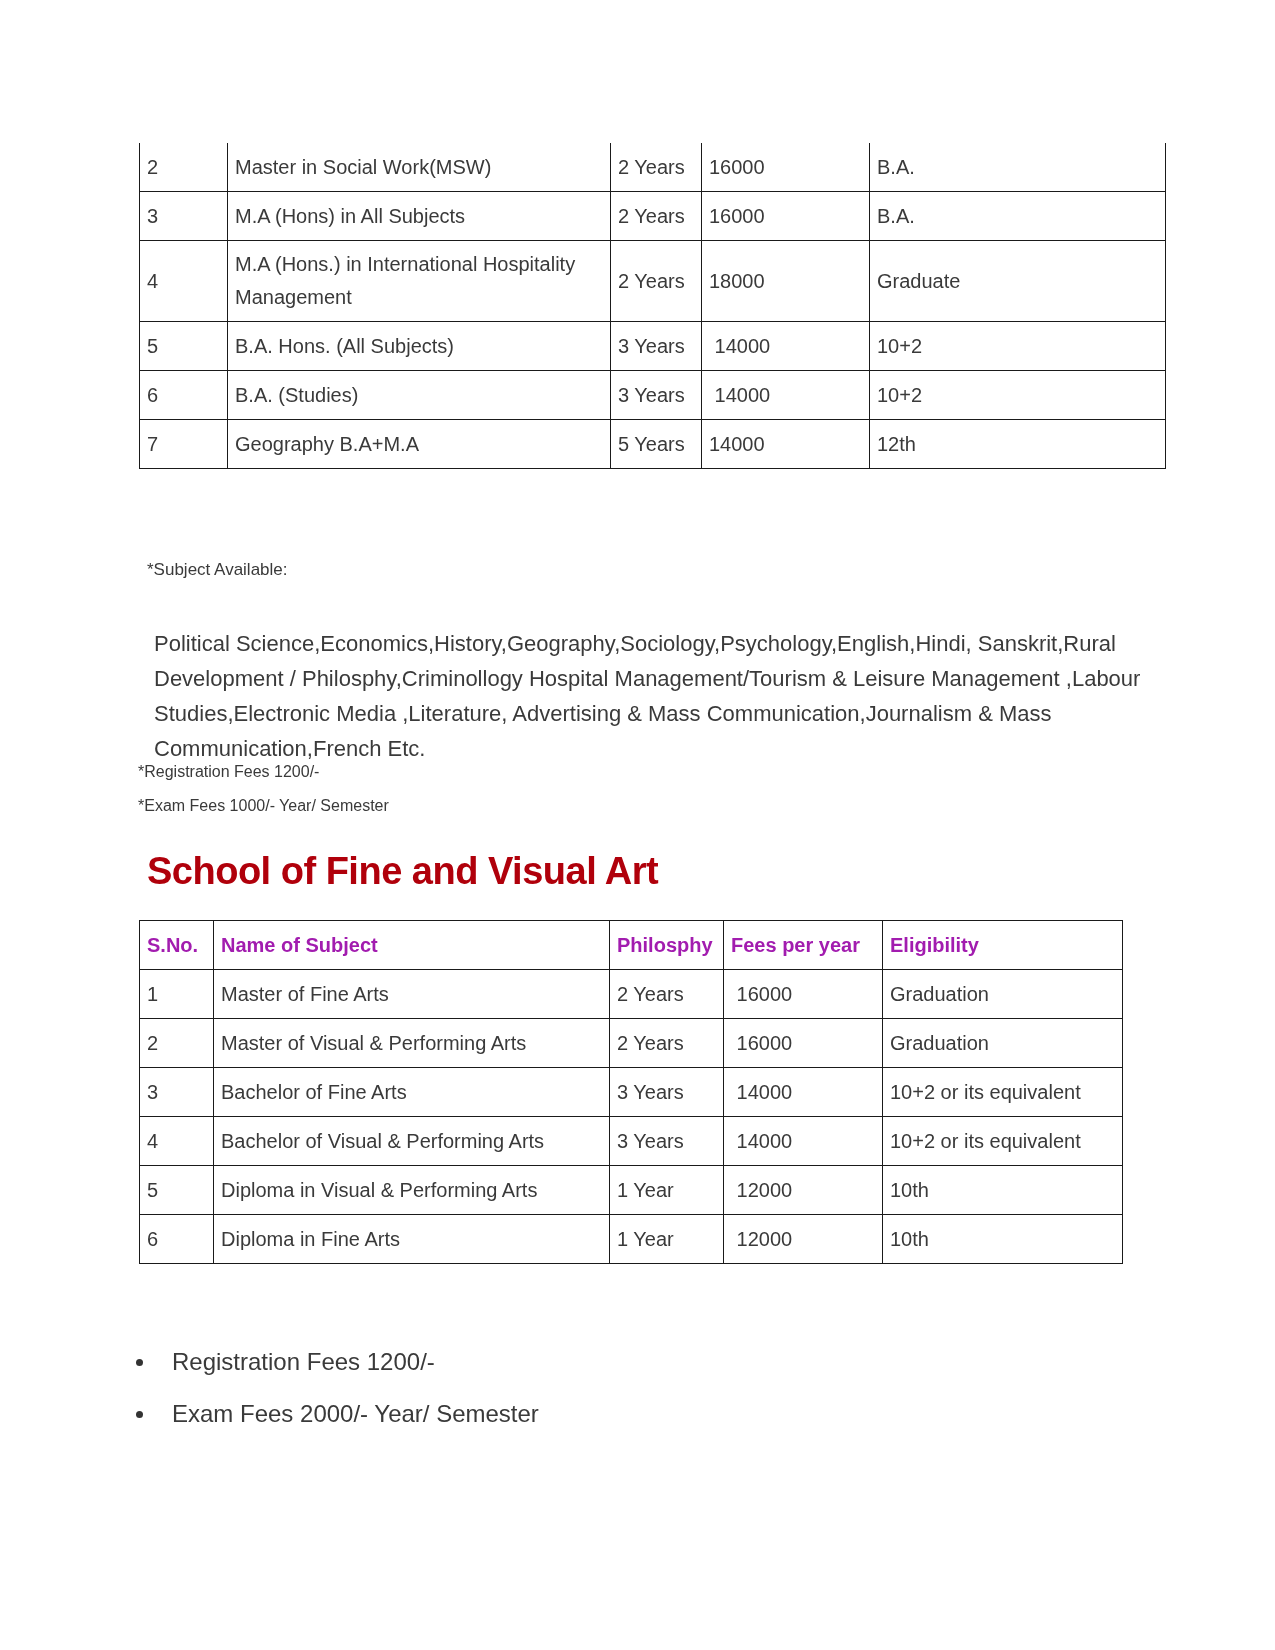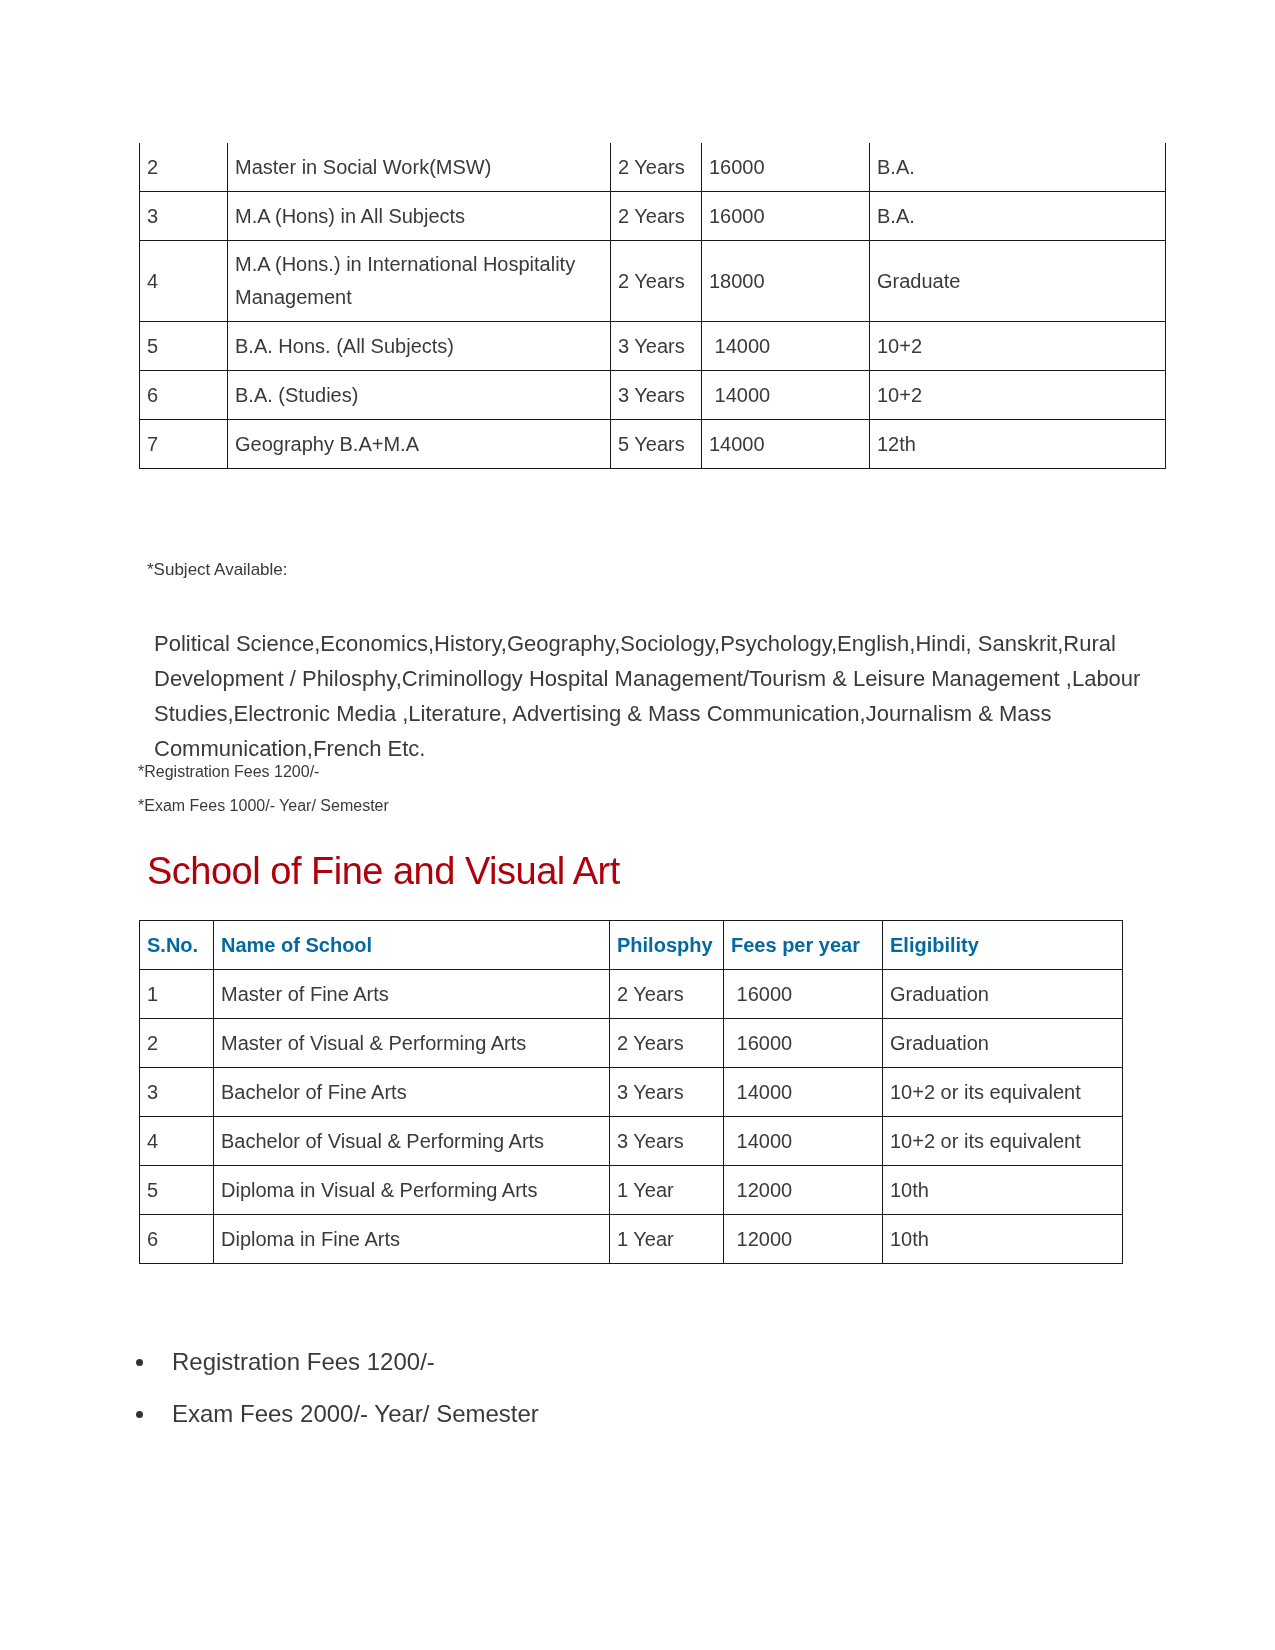--- a/index.html
+++ b/index.html
@@ -8,25 +8,25 @@
     font-family: "Liberation Sans", sans-serif; color: #3a3a3a;
   }
   table { border-collapse: collapse; position: absolute; }
   td, th { border: 1.5px solid #1a1a1a; text-align: left; vertical-align: middle; padding: 0 7px; font-weight: normal; font-size: 20px; color: #3a3a3a; }
   #table1 { left: 139px; top: 143px; width: 1027px; }
   #table1 td { height: 48px; }
   #table1 tr.tall td { height: 80px; line-height: 33px; }
   #table1 tr.first td { border-top: none; }
   #table2 { left: 139px; top: 920px; width: 984px; }
   #table2 td, #table2 th { height: 48px; }
-  #table2 th { font-weight: bold; color: #0369a1; }
+  #table2 th { font-weight: bold; color: #a21caf; }
   .subj-label { position: absolute; left: 147px; top: 560px; font-size: 17px; }
   .subj-text { position: absolute; left: 154px; top: 626px; width: 1000px; font-size: 22px; line-height: 35px; }
   .note { position: absolute; left: 138px; font-size: 16px; }
-  .section-title { position: absolute; left: 147px; top: 850px; font-size: 38px; font-weight: normal; color: #b0000b; margin: 0; letter-spacing: -0.5px; }
+  .section-title { position: absolute; left: 147px; top: 850px; font-size: 38px; font-weight: bold; color: #b0000b; margin: 0; letter-spacing: -0.5px; }
   .bullets { position: absolute; left: 130px; top: 1350px; margin: 0; padding: 0; list-style: none; font-size: 24px; }
   .bullets li { display: flex; align-items: center; height: 24px; margin-bottom: 28px; }
   .bullet-dot { width: 7px; height: 7px; background: #333; border-radius: 50%; margin-right: 29px; margin-left: 6px; }
 </style>
 </head>
 <body>
 
 <table id="table1">
   <colgroup>
       <col style="width:88px">
@@ -92,21 +92,21 @@
   <colgroup>
       <col style="width:74px">
       <col style="width:396px">
       <col style="width:114px">
       <col style="width:159px">
       <col>
     </colgroup>
   <thead>
     <tr>
       <th>S.No.</th>
-      <th>Name of School</th>
+      <th>Name of Subject</th>
       <th>Philosphy</th>
       <th>Fees per year</th>
       <th>Eligibility</th>
     </tr>
   </thead>
   <tbody>
     <tr>
       <td>1</td>
       <td>Master of Fine Arts</td>
       <td>2 Years</td>

